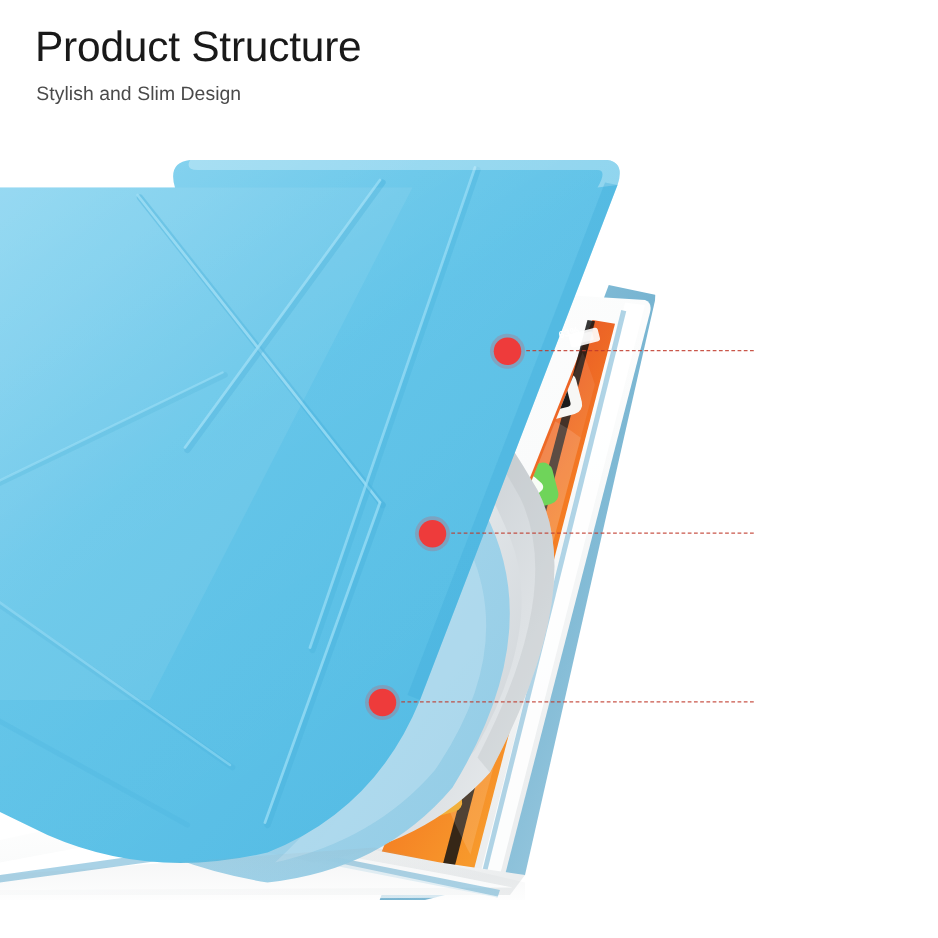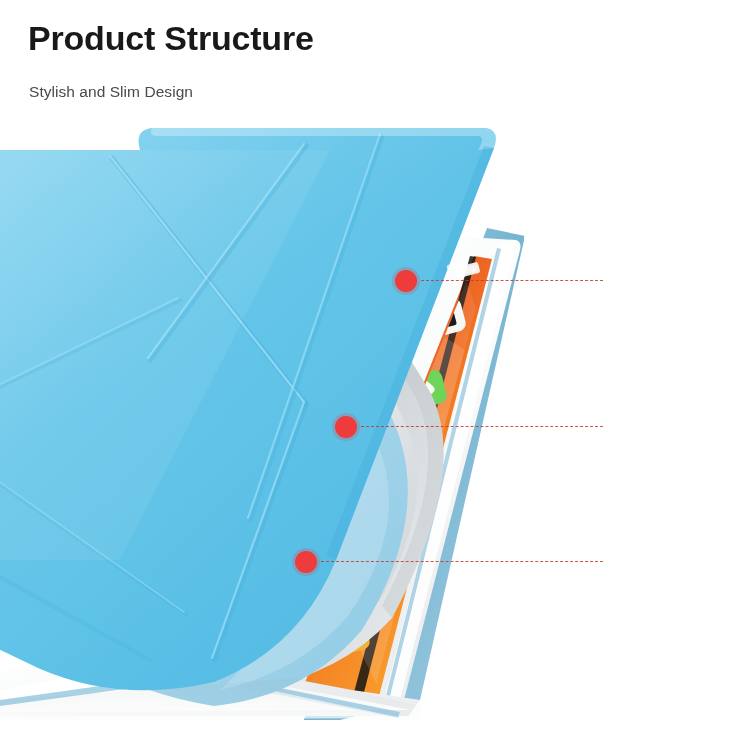--- a/index.html
+++ b/index.html
@@ -27,32 +27,32 @@
   
   .header {
     position: absolute;
     left: 28px;
     top: 20px;
     width: 600px;
     z-index: 60;
   }
   .title {
     font-size: 34px;
-    font-weight: bold;
+    font-weight: normal;
     color: #191919;
     letter-spacing: -0.2px;
     line-height: 1.08;
     margin: 0;
     white-space: nowrap;
   }
   .subtitle {
     font-size: 15.5px;
     font-weight: normal;
     color: #4a4a4a;
-    margin: 26px 0 0 1px;
+    margin: 10px 0 0 1px;
     letter-spacing: 0.05px;
     white-space: nowrap;
   }
 
   
   .product {
     position: absolute;
     left: 0;
     top: 0;
     width: 750px;

